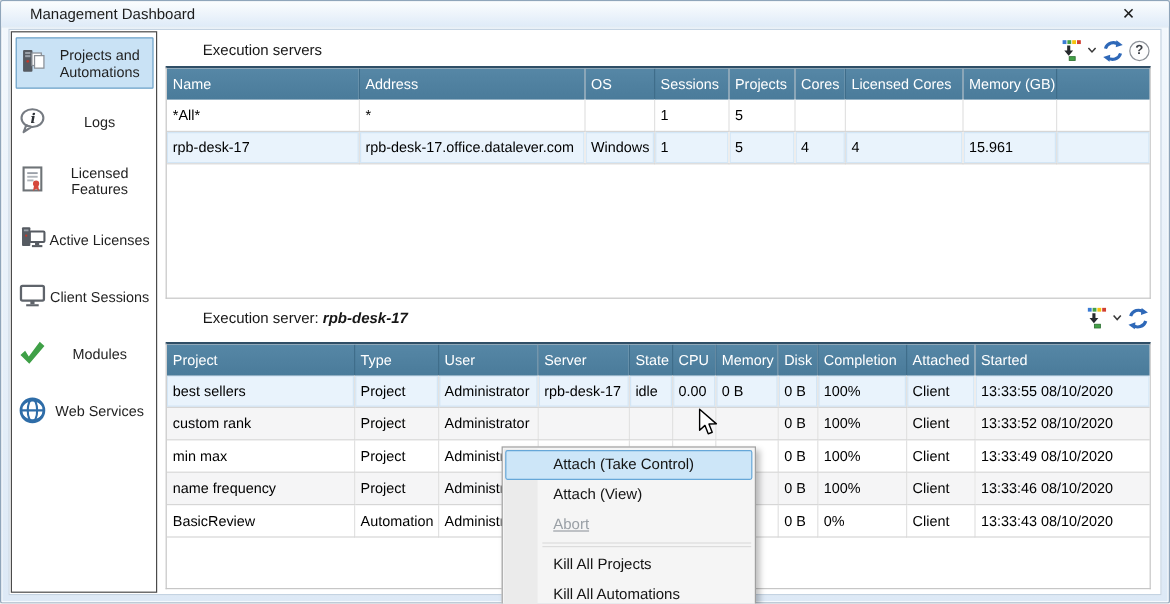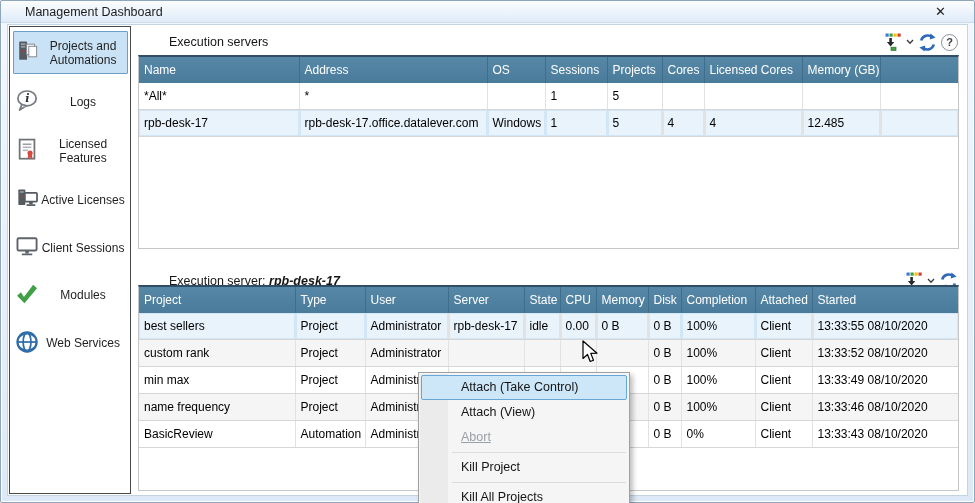--- a/index.html
+++ b/index.html
@@ -254,28 +254,28 @@
             <td></td>
           </tr>
           <tr class="selected">
             <td>rpb-desk-17</td>
             <td>rpb-desk-17.office.datalever.com</td>
             <td>Windows</td>
             <td>1</td>
             <td>5</td>
             <td>4</td>
             <td>4</td>
-            <td>12.485</td>
+            <td>15.961</td>
             <td></td>
           </tr>
         </tbody>
           </table>
       </div>
 
-      <div class="panel-head" style="top:244px;">
+      <div class="panel-head" style="top:228px;">
         <span class="ptitle"><span>Execution server: </span><span class="srv-name">rpb-desk-17</span></span>
         <span class="tools">
           <span class="tool">
             <svg width="17" height="18" viewBox="0 0 17 18">
               <rect x="0.5" y="0.5" width="3.2" height="3.2" fill="#3a7bd5"></rect>
               <rect x="4.5" y="0.5" width="3.2" height="3.2" fill="#43a047"></rect>
               <rect x="8.5" y="0.5" width="3.2" height="3.2" fill="#f4c20d"></rect>
               <rect x="12.5" y="0.5" width="3.2" height="3.2" fill="#d23f31"></rect>
               <path d="M4.3 5 h2.6 v4 h2.4 l-3.7 4.4 l-3.7 -4.4 h2.4 z" fill="#26292d"></path>
               <rect x="6" y="14.2" width="5" height="3.2" fill="#43a047" stroke="#2d7031" stroke-width="0.7"></rect>
@@ -397,21 +397,20 @@
     </div>
   </div>
 </div>
 
 <div class="ctx-menu">
   <div class="ctx-gutter"></div>
   <div class="ctx-item highlighted">Attach (Take Control)</div>
   <div class="ctx-item">Attach (View)</div>
   <div class="ctx-item disabled">Abort</div>
   <div class="ctx-sep"></div>
-  <div class="ctx-item">Kill Project</div>
   <div class="ctx-sep"></div>
   <div class="ctx-item">Kill All Projects</div>
   <div class="ctx-item">Kill All Automations</div>
 </div>
 
 <div class="cursor">
   <svg width="17" height="24" viewBox="0 0 17 24">
     <path d="M1 1 L1 18.5 L5.5 14.5 L8.2 21.5 L11.5 20.2 L8.8 13.4 L15 13.2 Z" fill="#ffffff" stroke="#000000" stroke-width="1.2" stroke-linejoin="round"></path>
   </svg>
 </div>

